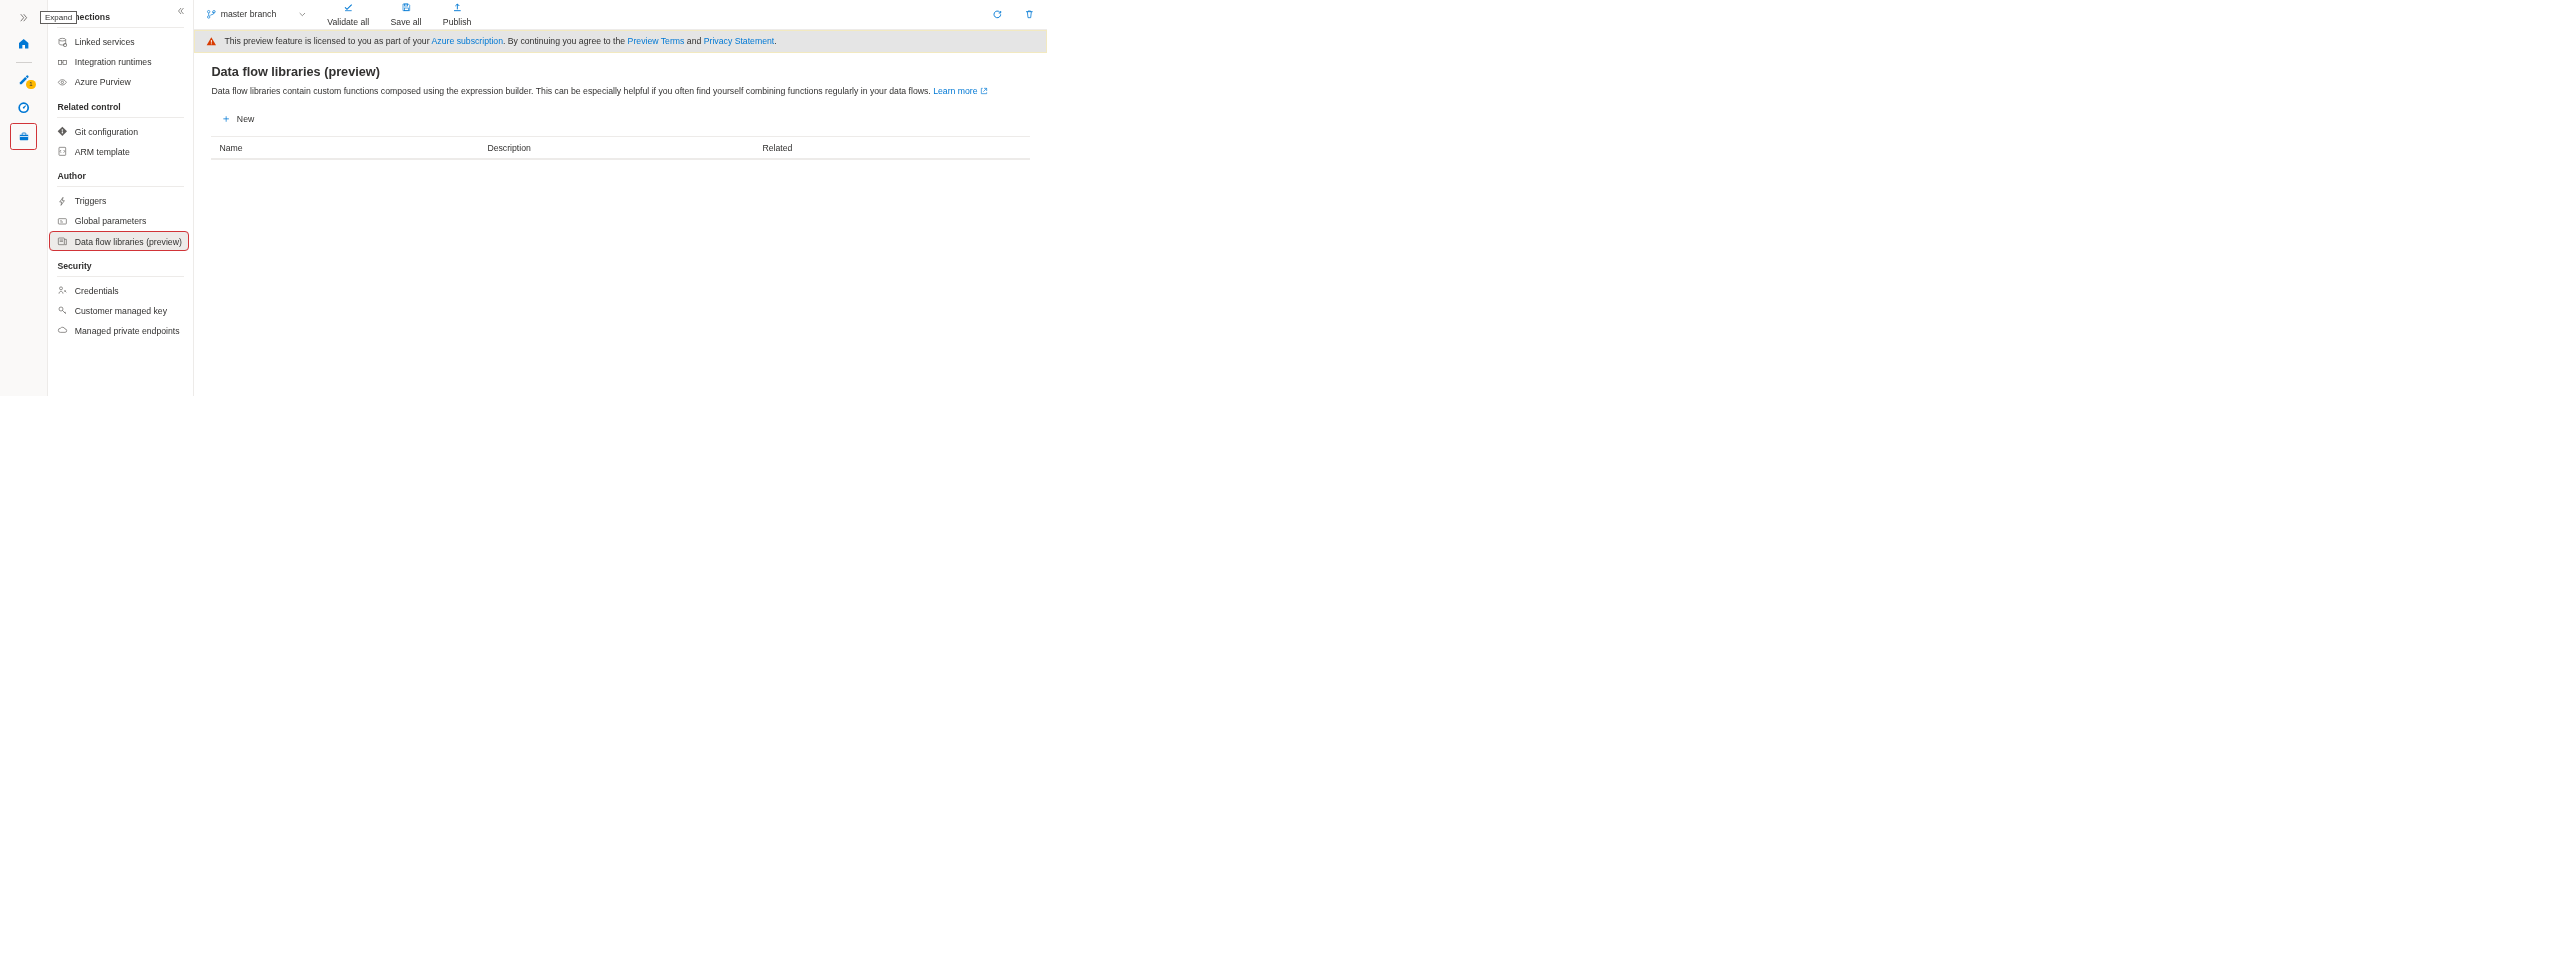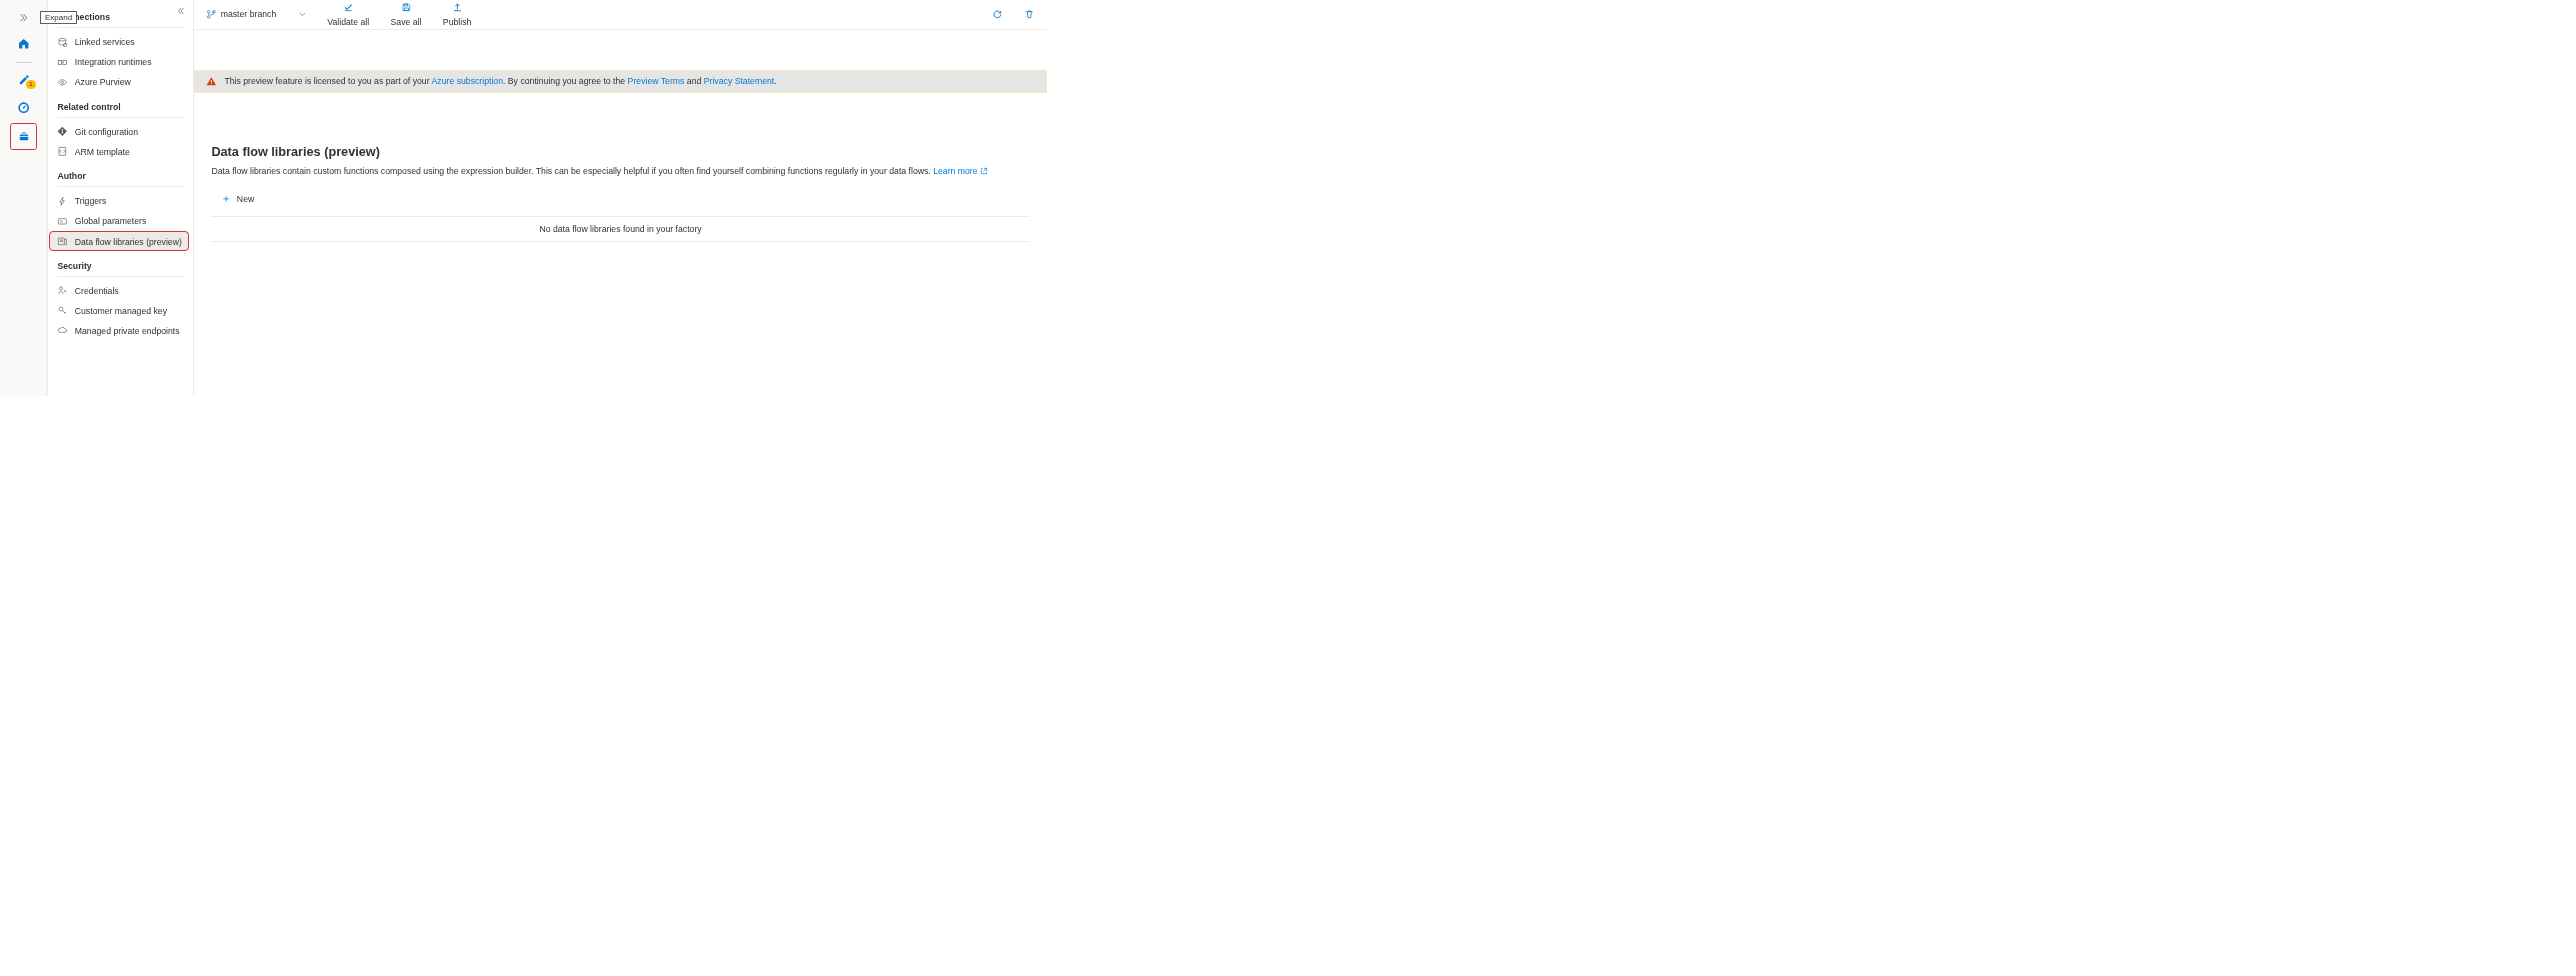--- a/index.html
+++ b/index.html
@@ -22,21 +22,21 @@
     .side-panel { width: 146px; background: #fff; border-right: 0.7px solid #edebe9; padding: 8px 0 0 0; position: relative; }
     .collapse-btn { position: absolute; top: 4px; right: 5.4px; cursor: pointer; padding: 2.7px; }
     .side-group { margin-bottom: 5.4px; }
     .side-group-title { font-weight: 600; font-size: 8.7px; padding: 4px 9.4px 4px 9.4px; color: #323130; }
     .side-divider { height: 0.7px; background: #edebe9; margin: 1.3px 9.4px 4px 9.4px; }
     .side-item { display: flex; align-items: flex-end; gap: 6.7px; padding: 4.7px 6.7px 4.7px 9.4px; cursor: pointer; font-size: 8.7px; color: #323130; }
     .side-item.selected { background: #edebe9; outline: 1.3px solid #d13438; outline-offset: -1.3px; border-radius: 4px; margin: 0 4px 0 1.3px; padding-left: 8px; }
     .side-item .icon { width: 10.7px; height: 10.7px; display: flex; align-items: center; justify-content: center; flex-shrink: 0; }
 
     
-    .main { flex: 1; display: flex; flex-direction: column; gap: 40px; }
+    .main { flex: 1; display: flex; flex-direction: column; }
 
     
     .toolbar { height: 29.5px; border-bottom: 0.7px solid #edebe9; display: flex; align-items: center; padding: 0 8px; gap: 13.4px; }
     .branch-picker { display: flex; align-items: center; gap: 4px; cursor: pointer; padding: 2.7px 4px; }
     .branch-picker .chev { margin-left: 19px; }
     .toolbar-btn { display: flex; align-items: center; gap: 4px; cursor: pointer; padding: 2.7px 4px; color: #323130; flex-direction: column; }
     .toolbar-spacer { flex: 1; }
 
     
     .banner { background: #e5e5e5; border: 0.7px solid #f2e9c0; display: flex; align-items: center; gap: 8px; padding: 5.4px 10.7px; color: #323130; font-size: 8.7px; }
@@ -300,19 +300,23 @@
               <path d="M4 2H2v8h8V8M6 2h4v4M10 2L5 7" stroke="#0078d4" fill="none"></path>
             </svg></a>
       </div>
 
       <div class="new-btn">
         <span class="plus">＋</span>
         <span>New</span>
       </div>
 
       <div class="table">
-        <div class="tempty">No data flow libraries found in your factory</div>
+        <div class="thead">
+          <div class="th-name">Name</div>
+          <div class="th-desc">Description</div>
+          <div class="th-rel">Related</div>
+        </div>
       </div>
     </div>
 
   </div>
 </div>
 
 
 </body></html>

